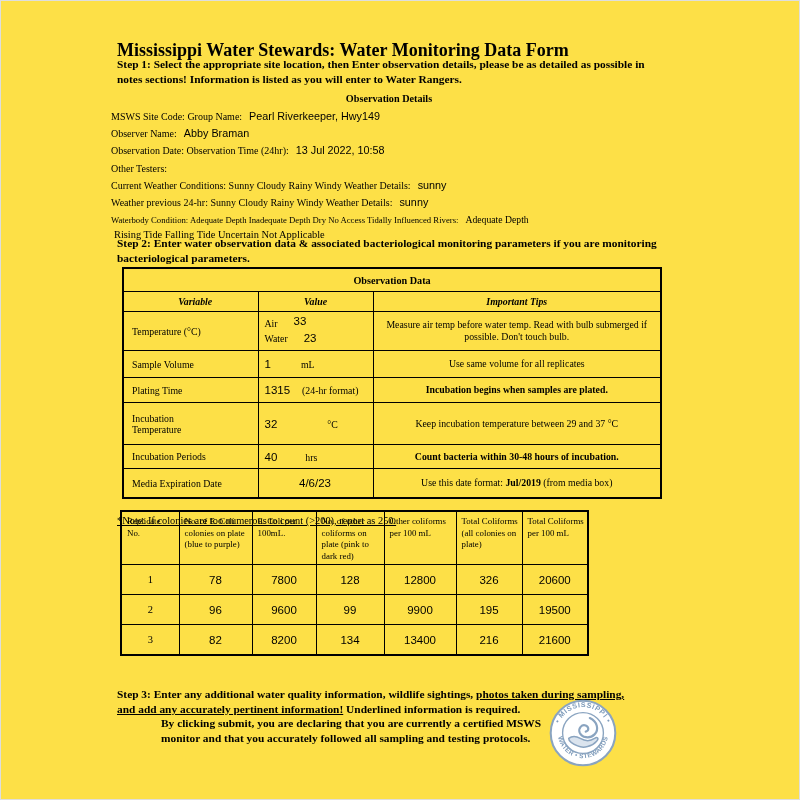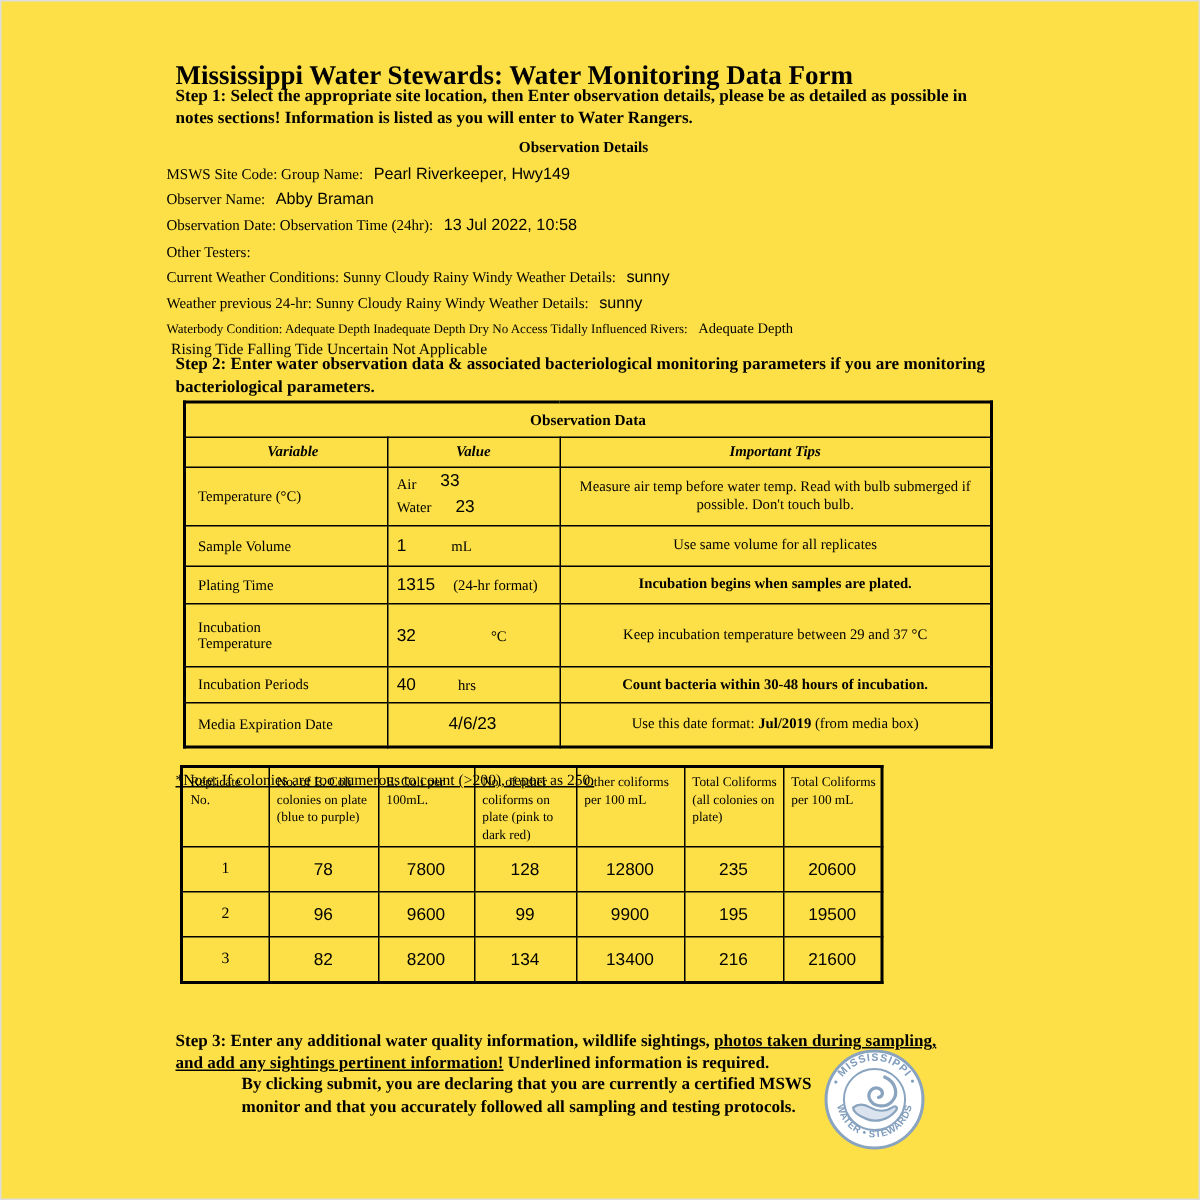--- a/index.html
+++ b/index.html
@@ -173,21 +173,21 @@
       <th>Other coliforms  per 100 mL</th>
       <th>Total Coliforms (all colonies on plate)</th>
       <th>Total Coliforms  per 100 mL</th>
     </tr>
     <tr>
       <td class="repno">1</td>
       <td class="val">78</td>
       <td class="val">7800</td>
       <td class="val">128</td>
       <td class="val">12800</td>
-      <td class="val">235</td>
+      <td class="val">326</td>
       <td class="val">20600</td>
     </tr>
     <tr>
       <td class="repno">2</td>
       <td class="val">96</td>
       <td class="val">9600</td>
       <td class="val">99</td>
       <td class="val">9900</td>
       <td class="val">195</td>
       <td class="val">19500</td>
@@ -199,21 +199,21 @@
       <td class="val">134</td>
       <td class="val">13400</td>
       <td class="val">216</td>
       <td class="val">21600</td>
     </tr>
   </tbody>
     </table>
 
   <div class="abs" id="step3">
     <span class="line"><span>Step 3: Enter any additional water quality information, wildlife sightings, </span><span class="ul">photos taken  during sampling,</span></span>
-    <span class="line"><span class="ul">and add any sightings pertinent information!</span><span> Underlined information  is required.</span></span>
+    <span class="line"><span class="ul">and add any accurately pertinent information!</span><span> Underlined information  is required.</span></span>
     <span class="sub">By clicking submit, you are declaring that you are currently a certified MSWS</span>
     <span class="sub">monitor and that you accurately followed all sampling and testing protocols.</span>
   </div>
 
   <svg class="abs" id="logo" viewBox="0 0 100 100">
     <circle cx="50" cy="50" r="47.5" fill="#ffffff" stroke="#8aa4c0" stroke-width="3"></circle>
     <circle cx="50" cy="50" r="30" fill="#ffffff" stroke="#8aa4c0" stroke-width="2"></circle>
     <path id="arcTop" d="M 12 50 A 38 38 0 0 1 88 50" fill="none"></path>
     <path id="arcBot" d="M 13 50 A 37 37 0 0 0 87 50" fill="none"></path>
     <text font-family="Liberation Sans, sans-serif" font-size="10.5" font-weight="bold" fill="#7f9cbb" letter-spacing="1">

